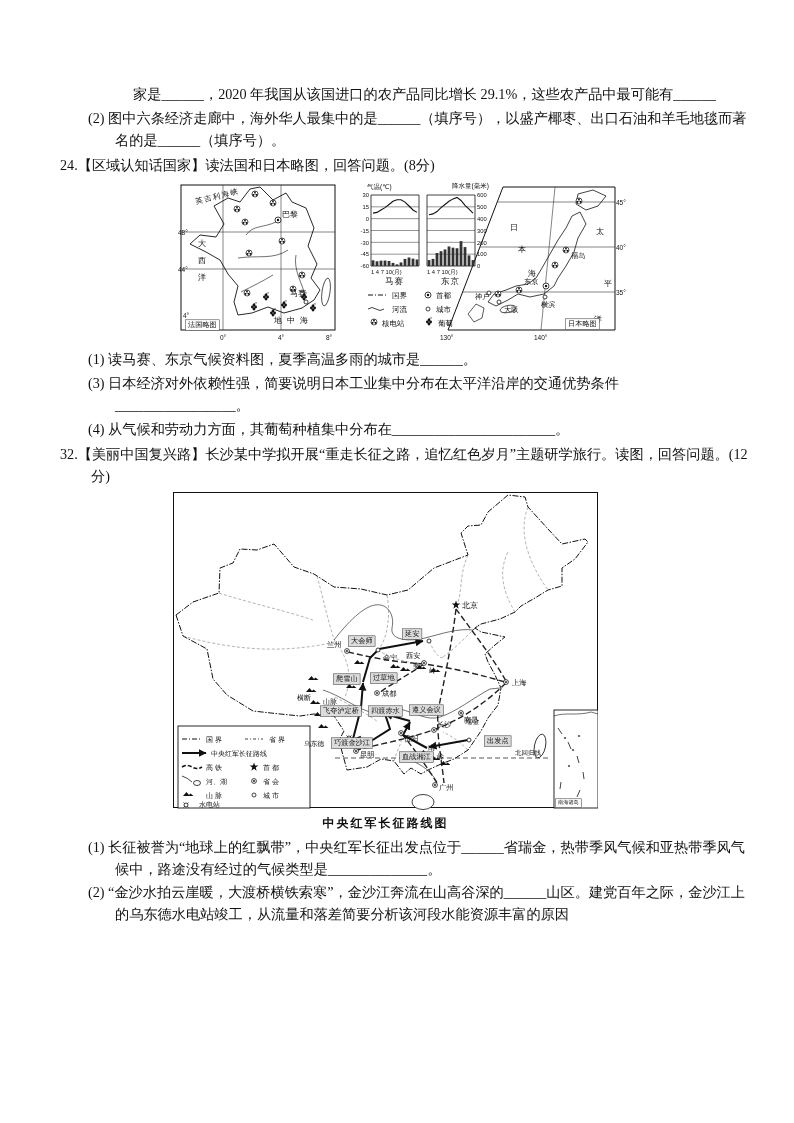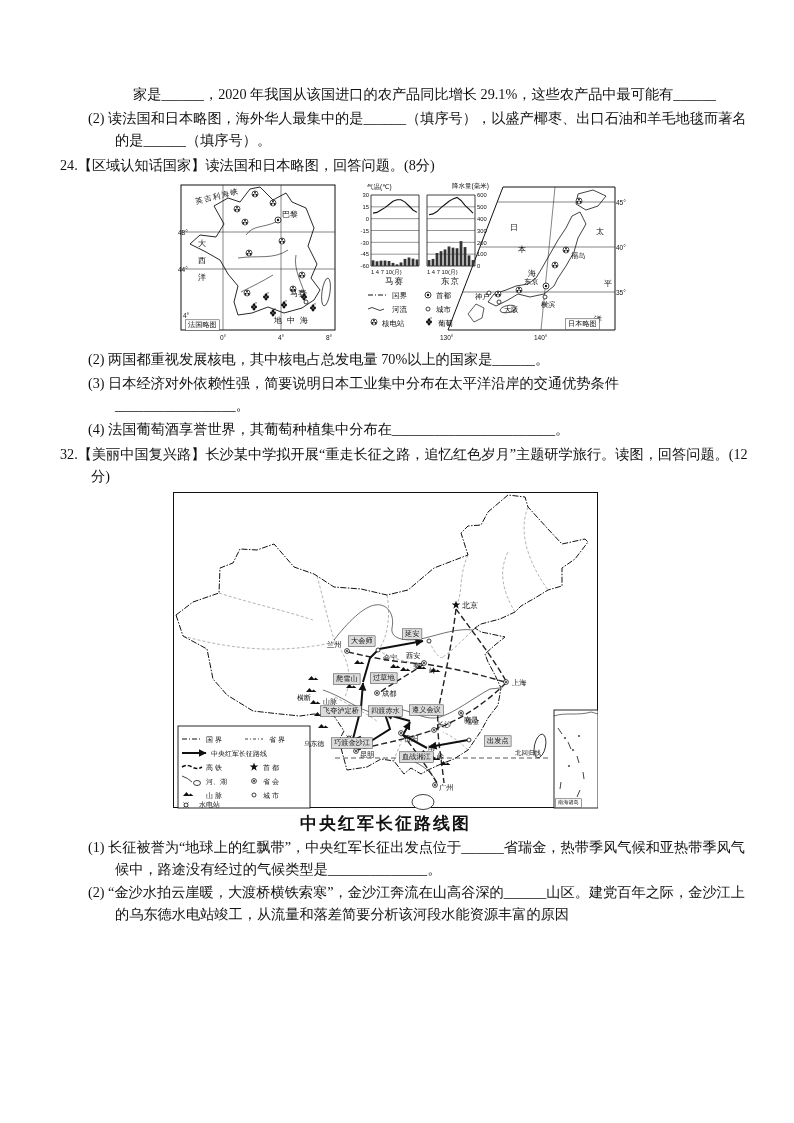--- a/index.html
+++ b/index.html
@@ -7,32 +7,32 @@
        font-family:"Liberation Serif","DejaVu Serif",serif;overflow:hidden;}
   .doc{padding:84px 46px 0 60px;font-size:14.2px;line-height:21.8px;}
   p{margin:0;}
   .cont{margin-left:73px;}
   .item{margin-left:28px;padding-left:27px;text-indent:-27px;margin-top:2px;}
   .qhead{padding-left:31px;text-indent:-31px;margin-top:4px;}
   .qtag{font-weight:normal;}
   .fig1{margin:3px 0 4px 118px;width:452px;}
   .fig2{margin:4px 0 0 113px;width:356px;}
   .caption{width:425px;margin-left:113px;text-align:center;font-weight:bold;
-           font-size:17px;margin-top:1px;letter-spacing:2px;}
+           font-size:12px;margin-top:1px;letter-spacing:2px;}
   svg{display:block;}
   svg text{font-family:"Liberation Sans","DejaVu Sans",sans-serif;fill:#111;}
 </style>
 </head>
 <body>
 
 <div class="doc">
 
   <p class="cont">家是______，2020 年我国从该国进口的农产品同比增长 29.1%，这些农产品中最可能有______</p>
 
-  <p class="item"><span>(2)</span> <span>读法国和日本略图，海外华人最集中的是______（填序号），以盛产椰枣、出口石油和羊毛地毯而著名的是______（填序号）。</span></p>
+  <p class="item"><span>(2)</span> <span>图中六条经济走廊中，海外华人最集中的是______（填序号），以盛产椰枣、出口石油和羊毛地毯而著名的是______（填序号）。</span></p>
 
   <p class="qhead"><span>24.</span><span class="qtag">【区域认知话国家】</span><span>读法国和日本略图，回答问题。(8分)</span></p>
 
   <div class="fig1">
     <svg viewBox="0 0 452 165" width="452" height="165">
       <g>
         <rect x="3" y="5" width="154" height="145" fill="#ffffff" stroke="#111" stroke-width="1"></rect>
         <line x1="3" y1="52" x2="157" y2="52" stroke="#333" stroke-width="0.6"></line>
         <line x1="3" y1="89" x2="157" y2="89" stroke="#333" stroke-width="0.6"></line>
         <line x1="45" y1="5" x2="45" y2="150" stroke="#333" stroke-width="0.6"></line>
@@ -277,23 +277,23 @@
           <text x="390" y="146" font-size="7.2">日本略图</text>
           <text x="438" y="25" font-size="6.5">45°</text>
           <text x="438" y="70" font-size="6.5">40°</text>
           <text x="438" y="115" font-size="6.5">35°</text>
           <text x="262" y="160" font-size="6.5">130°</text>
           <text x="356" y="160" font-size="6.5">140°</text>
         </g>
     </svg>
   </div>
 
-  <p class="item"><span>(2)</span> <span>两国都重视发展核电，其中核电占总发电量 70%以上的国家是______。</span></p>
+  <p class="item"><span>(1)</span> <span>读马赛、东京气候资料图，夏季高温多雨的城市是______。</span></p>
   <p class="item"><span>(3)</span> <span>日本经济对外依赖性强，简要说明日本工业集中分布在太平洋沿岸的交通优势条件 _________________。</span></p>
-  <p class="item"><span>(4)</span> <span>法国葡萄酒享誉世界，其葡萄种植集中分布在_______________________。</span></p>
+  <p class="item"><span>(4)</span> <span>从气候和劳动力方面，其葡萄种植集中分布在_______________________。</span></p>
 
   <p class="qhead"><span>32.</span><span class="qtag">【美丽中国复兴路】</span><span>长沙某中学拟开展“重走长征之路，追忆红色岁月”主题研学旅行。读图，回答问题。(12分)</span></p>
 
   <div class="fig2">
     <svg viewBox="0 0 425 320" width="425" height="320">
       <defs>
         <marker id="ah" markerUnits="userSpaceOnUse" markerWidth="9" markerHeight="9" refX="7.5" refY="4" orient="auto">
           <path d="M0,0 L8,4 L0,8 Z" fill="#111"></path>
         </marker>
       </defs>

